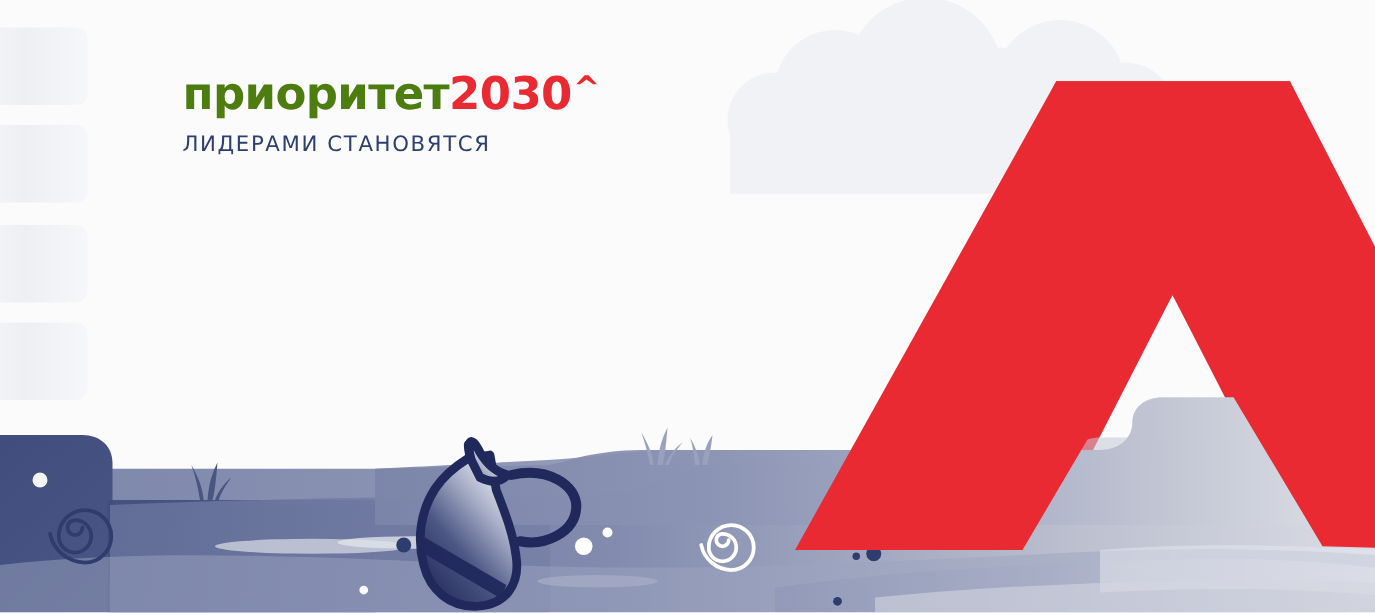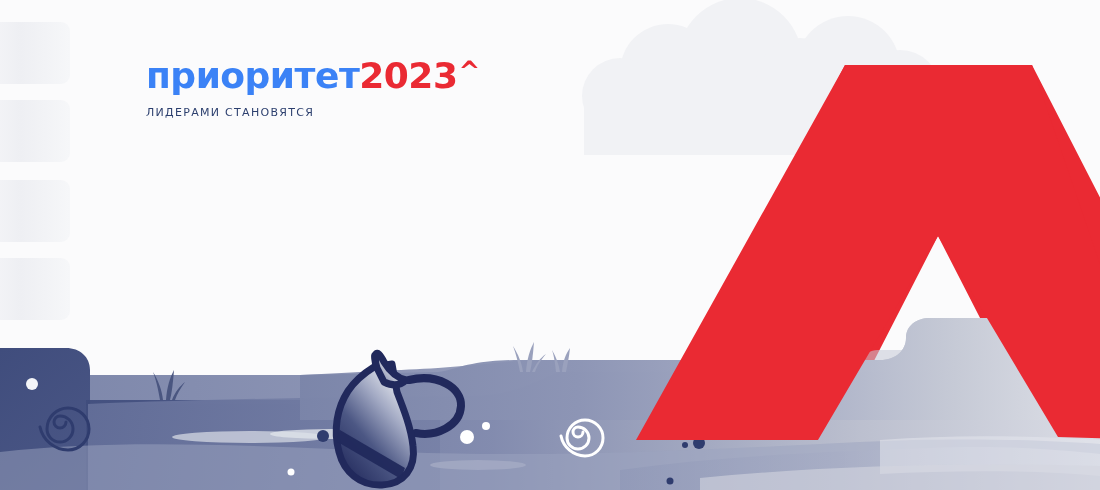--- a/index.html
+++ b/index.html
@@ -34,33 +34,33 @@
     top: 56px;
   }
   .logo-word {
     font-family: "DejaVu Sans", sans-serif;
     font-weight: 700;
     font-size: 36px;
     line-height: 40px;
     letter-spacing: -0.5px;
     white-space: nowrap;
   }
-  .logo-main { color: #3b82f6; }
+  .logo-main { color: #4d7c0f; }
   .logo-accent { color: #ea2a33; }
   .logo-caret {
     color: #ea2a33;
     font-size: 26px;
     position: relative;
     top: -8px;
     margin-left: 1px;
   }
   .logo-tagline {
     margin-top: 7px;
     font-family: "DejaVu Sans", sans-serif;
-    font-size: 11px;
+    font-size: 17px;
     font-weight: 400;
     letter-spacing: 1.3px;
     color: #2c3f6e;
     white-space: nowrap;
   }
 
   
   .headline {
     position: absolute;
     left: 147px;
@@ -270,19 +270,19 @@
       </g>
 
       <path fill="#ea2a33" d="M 845 65 L 1032 65 L 1160 440 L 1058 437 L 938 236 L 818 440 L 636 440 Z"></path>
 
     </g>
   </svg>
 
   <div class="layer content">
 
     <div class="logo-block">
-      <div class="logo-word"><span class="logo-main">приоритет</span><span class="logo-accent">2023</span><span class="logo-caret">^</span></div>
+      <div class="logo-word"><span class="logo-main">приоритет</span><span class="logo-accent">2030</span><span class="logo-caret">^</span></div>
       <div class="logo-tagline">ЛИДЕРАМИ СТАНОВЯТСЯ</div>
     </div>
 
 
   </div>
 </div>
 
 </body></html>

